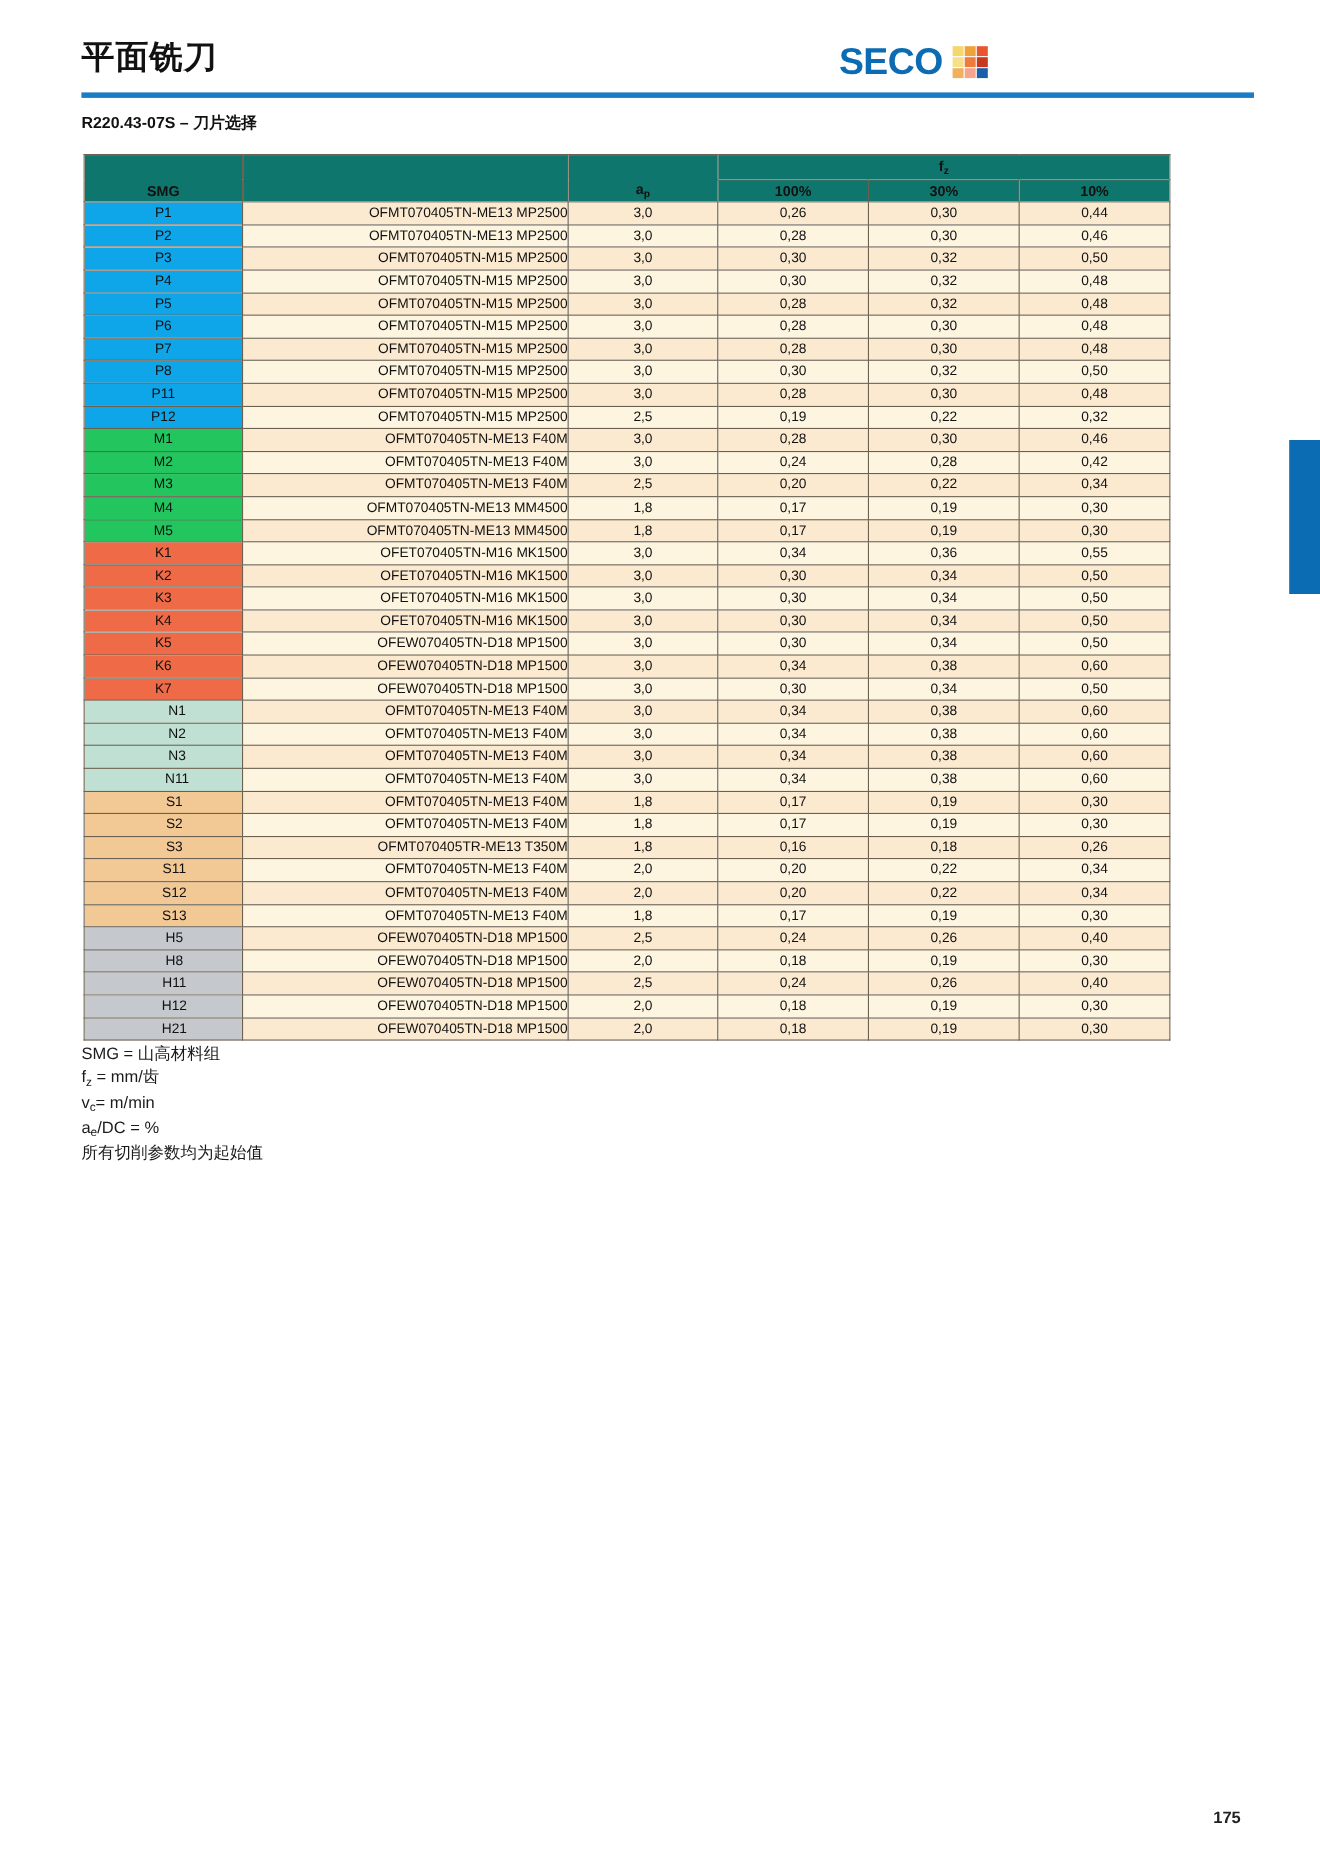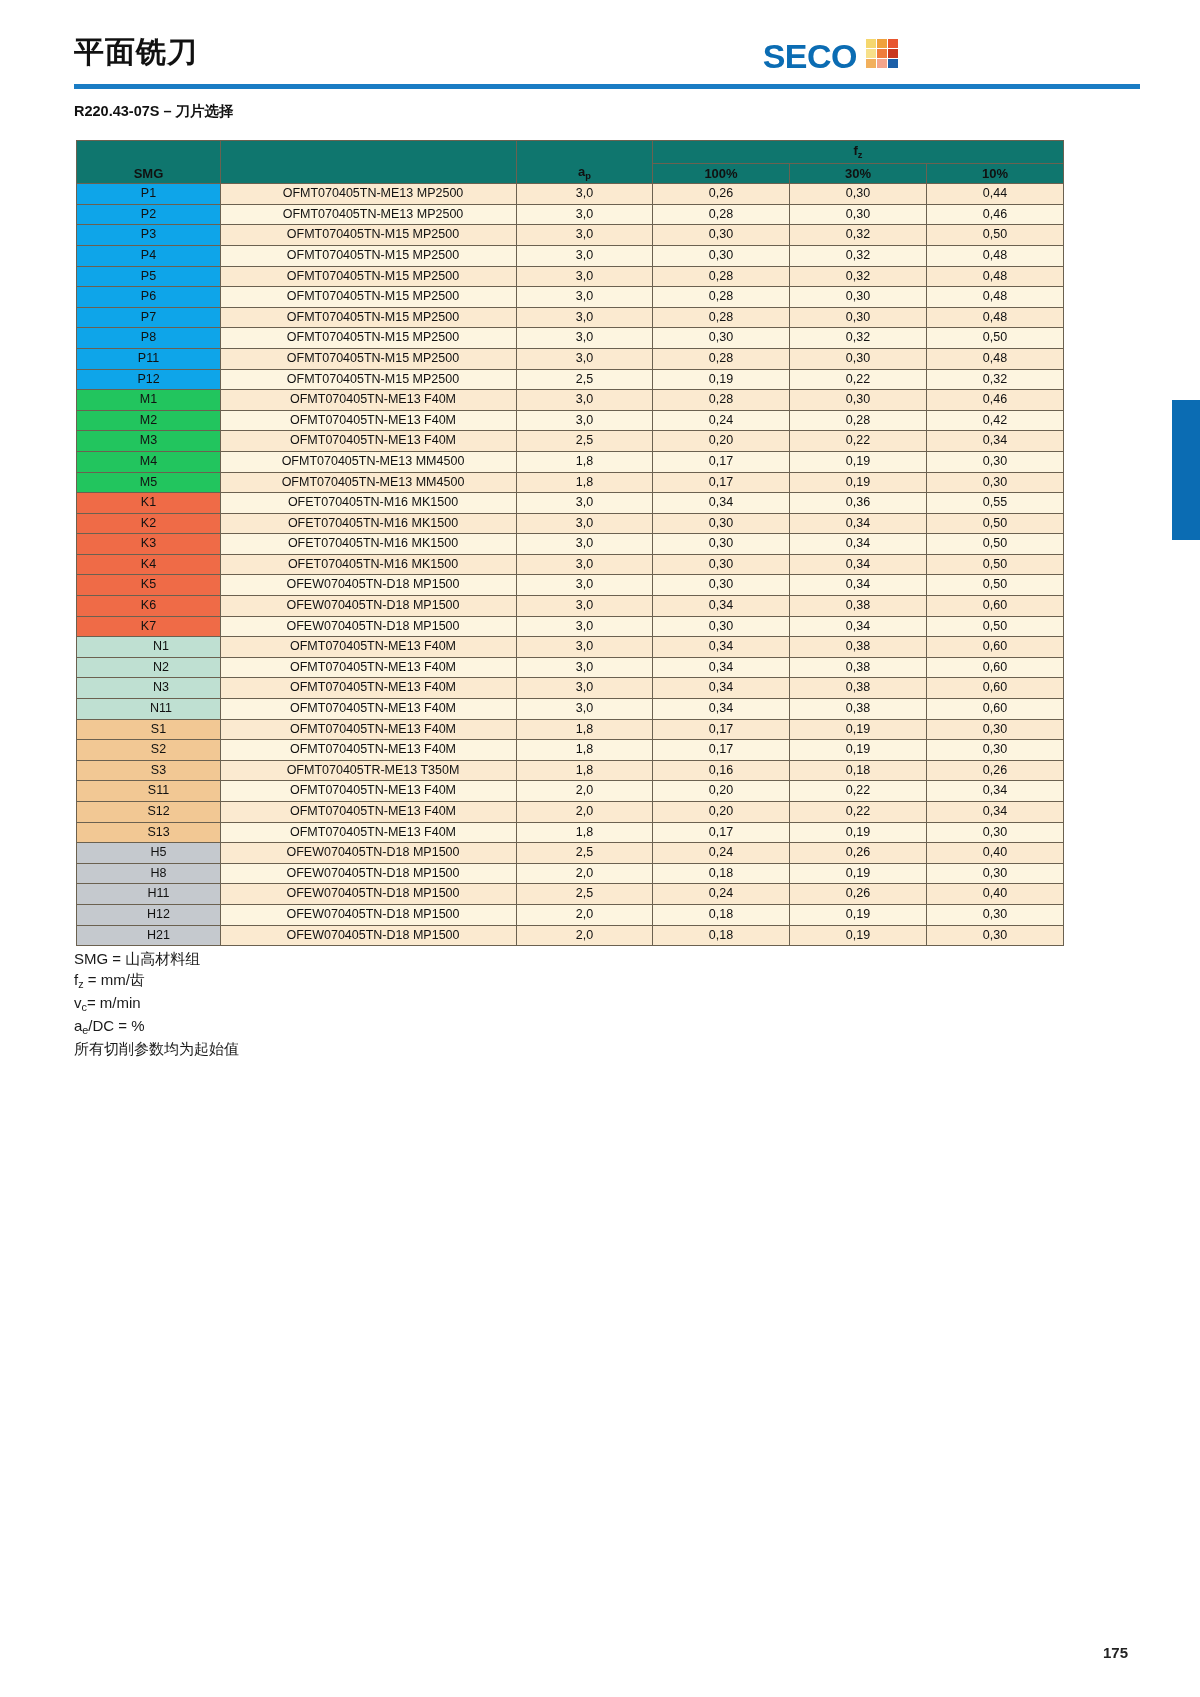--- a/index.html
+++ b/index.html
@@ -32,20 +32,21 @@
     font-weight: 700;
     letter-spacing: 1px;
     color: #111111;
     font-family: "DejaVu Sans", "Liberation Sans", sans-serif;
   }
   .brand-logo {
     position: absolute;
     right: 60px;
     top: 39px;
     display: flex;
+    align-items: center;
     gap: 9px;
   }
   .brand-wordmark {
     font-size: 34px;
     font-weight: 700;
     letter-spacing: -0.5px;
     color: #0b6cb3;
     font-family: "Liberation Sans", sans-serif;
     line-height: 1;
   }
@@ -123,21 +124,21 @@
     font-weight: 700;
     font-size: 13px;
   }
   th.h-blank-smg   { height: 72px; vertical-align: bottom; }
   th.h-blank-desig { height: 72px; }
   th.h-blank-ap    { height: 72px; vertical-align: bottom; }
   th.h-fz-group    { height: 48px; vertical-align: bottom; font-size: 14px; }
   th.h-pct         { height: 24px; }
 
   table.spec td.desig {
-    text-align: center;
+    text-align: right;
     padding-left: 9px;
     margin-top: 45px;
   }
 
   
   tr.row-odd  td.data { background: #fbead0; }
   tr.row-even td.data { background: #fdf5e0; }
 
   
   td.smg { font-weight: 400; }

